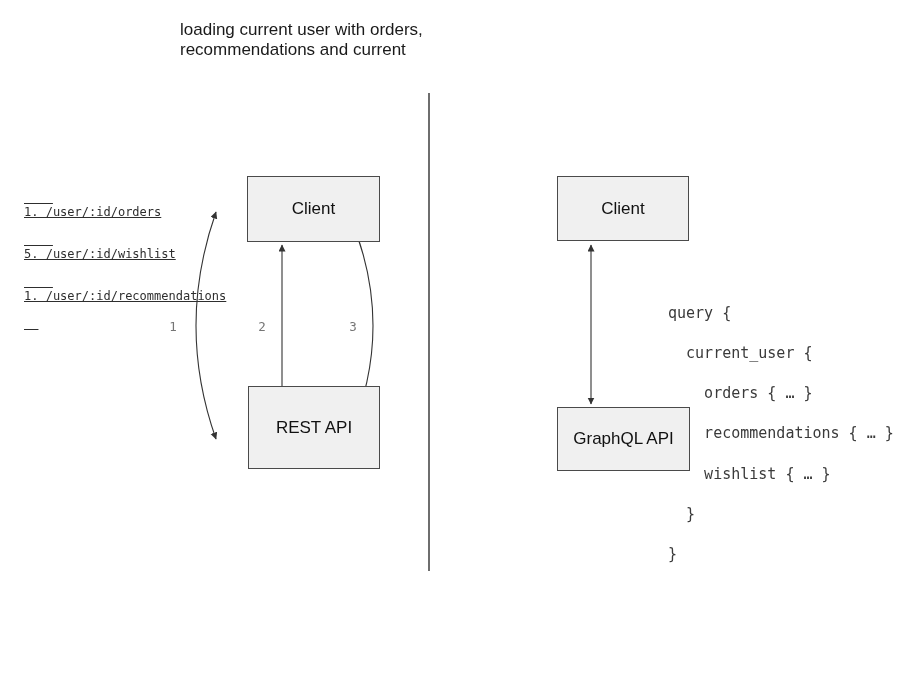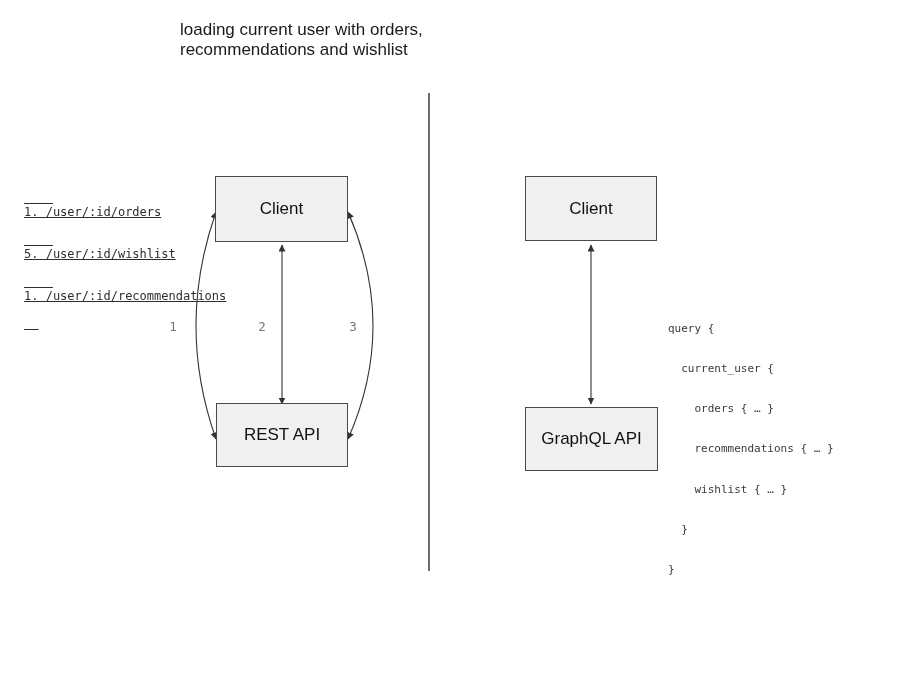--- a/index.html
+++ b/index.html
@@ -39,37 +39,38 @@
     left: 24px;
     top: 177px;
     font-size: 12px;
     line-height: 14px;
     color: #2e2e2e;
     text-decoration: underline;
   }
   .query-block {
     position: absolute;
     left: 668px;
-    top: 295px;
-    font-size: 11px;
+    top: 280px;
+    font-size: 15px;
     line-height: 13.4px;
     color: #3a3a3a;
   }
   .node {
     position: absolute;
     background: #f0f0f0;
     border: 1.5px solid #4a4a4a;
     display: flex;
     align-items: center;
     justify-content: center;
     font-size: 17px;
     color: #111111;
+    margin-left: 32px;
   }
   .node.client-left  { left: 215px; top: 176px; width: 133px; height: 66px; }
-  .node.rest-api     { left: 216px; top: 403px; width: 132px; height: 64px; }
+  .node.rest-api     { left: 216px; top: 386px; width: 132px; height: 83px; }
   .node.client-right { left: 525px; top: 176px; width: 132px; height: 65px; }
   .node.graphql-api  { left: 525px; top: 407px; width: 133px; height: 64px; align-items: center; }
   .arrow-layer {
     position: absolute;
     left: 0; top: 0;
     width: 917px; height: 689px;
     pointer-events: none;
   }
   .arrow-label {
     position: absolute;
@@ -82,21 +83,21 @@
   .arrow-label.n2 { left: 262px; top: 326px; }
   .arrow-label.n3 { left: 353px; top: 326px; }
 </style>
 </head>
 <body>
 
 <div class="canvas">
 
   <div class="title">
     <div>loading current user with orders,</div>
-    <div>recommendations and wishlist</div>
+    <div>recommendations and current</div>
   </div>
 
   <div class="divider"></div>
 
   <div class="endpoint-list mono">
     <div>1. /user/:id/orders</div>
     <div>5. /user/:id/wishlist</div>
     <div>1. /user/:id/recommendations</div>
   </div>
 

